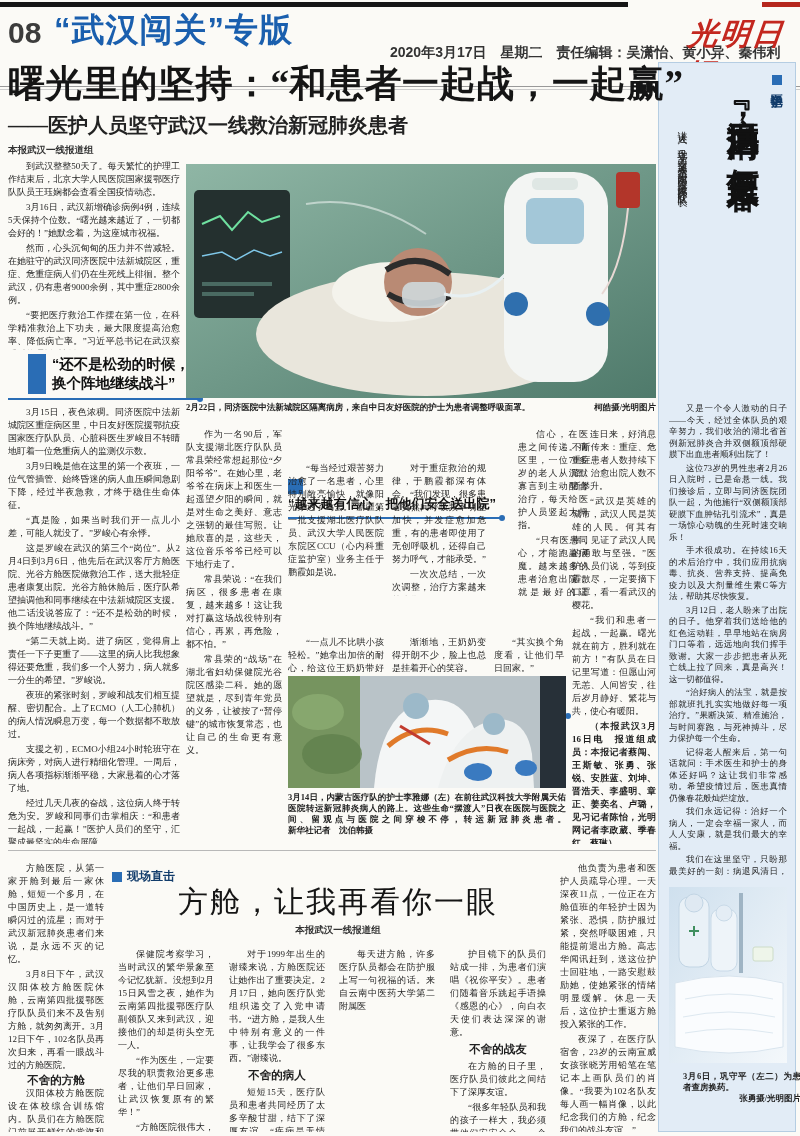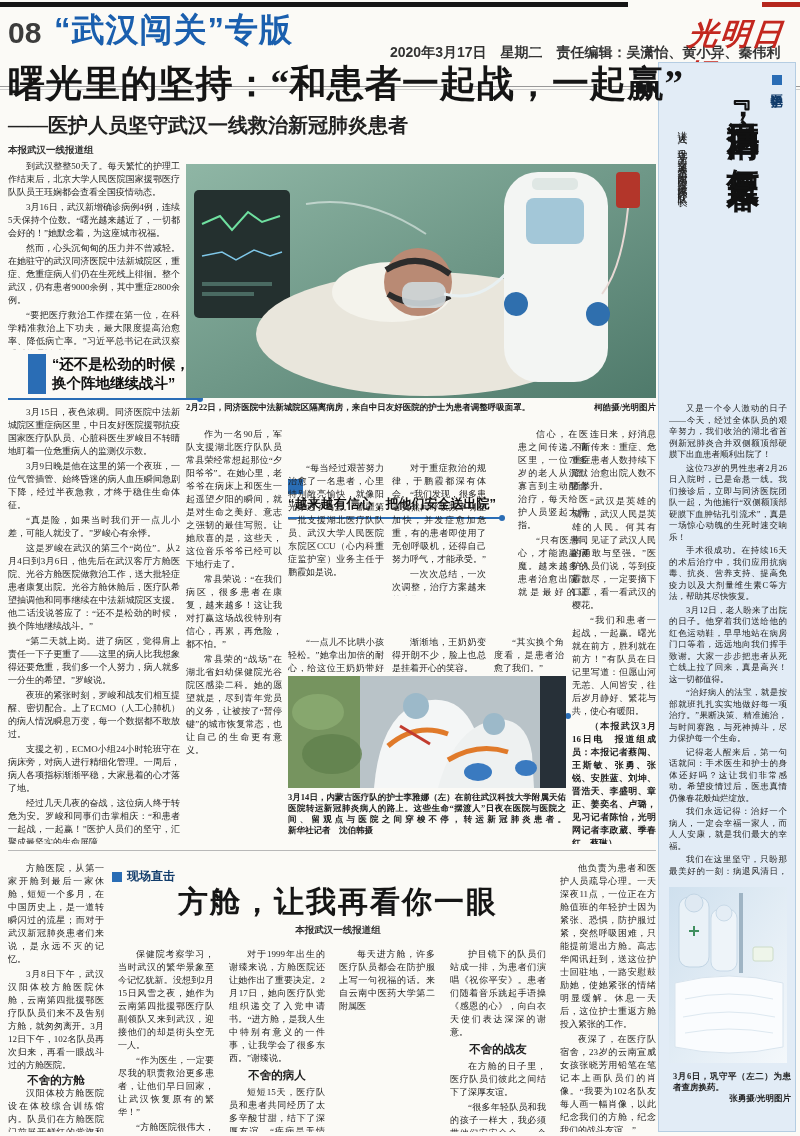--- a/index.html
+++ b/index.html
@@ -68,21 +68,21 @@
     <rect x="70" y="6" width="4" height="80" fill="#9fb4c4"></rect>
     <rect x="10" y="10" width="30" height="70" rx="10" fill="#e9f1f7" stroke="#c2d5e4"></rect>
     <circle cx="25" cy="16" r="9" fill="#dfe9f2" stroke="#c2d5e4"></circle>
     <rect x="42" y="22" width="26" height="62" rx="9" fill="#eef4f9" stroke="#c9dae8"></rect>
     <circle cx="55" cy="26" r="8" fill="#e4edf5" stroke="#c9dae8"></circle>
     <path d="M20 44h10M25 39v10" stroke="#3f8f5f" stroke-width="2"></path>
     <path d="M6 96 Q60 82 114 96 L114 160 Q60 172 6 160 Z" fill="#fafcfe" stroke="#d8e4ee"></path>
     <path d="M16 112 Q60 102 104 112 M14 130 Q60 120 106 130 M16 146 Q60 138 104 146" stroke="#dde8f0" fill="none"></path>
     <rect x="84" y="60" width="20" height="14" rx="2" fill="#eef5ea" stroke="#cddcc8"></rect>
   </svg>
-  <div class="abs caption" style="left:14px;top:1008px;width:118px;">
+  <div class="abs caption" style="left:24px;top:1008px;width:118px;">
     <span>3月6日，巩守平（左二）为患者查房换药。</span>
     <div style="text-align:right;" class="credit">张勇摄/光明图片</div>
   </div>
 </div>
 
 <div class="abs" style="left:8px;top:62px;width:646px;font-size:37px;line-height:44px;font-weight:bold;color:#151515;letter-spacing:0.5px;white-space:nowrap;">曙光里的坚持：“和患者一起战，一起赢”</div>
 <div class="abs" style="left:8px;top:112px;font-size:20px;font-weight:bold;color:#222;">——医护人员坚守武汉一线救治新冠肺炎患者</div>
 <div class="abs" style="left:8px;top:144px;font-size:9.5px;font-weight:bold;color:#333;">本报武汉一线报道组</div>
 
 <div class="abs body-text" style="left:8px;top:160px;width:172px;height:190px;">
@@ -166,21 +166,21 @@
 <div class="abs sec-head" style="left:288px;top:602px;width:280px;">
   <span class="sq" style="width:15px;height:15px;margin-right:5px;"></span><span class="t sans" style="font-size:13.5px;">“何其有幸，见证了武汉人民的勇敢与坚强”</span>
 </div>
 <div class="abs body-text" style="left:288px;top:636px;width:96px;height:36px;">
     <p class="para">“一点儿不比哄小孩轻松。”她拿出加倍的耐心，给这位王奶奶带好吃的、有趣的，还学武汉方言逗她开心。</p>
   </div>
 <div class="abs body-text" style="left:392px;top:636px;width:94px;height:36px;">
     <p class="para">渐渐地，王奶奶变得开朗不少，脸上也总是挂着开心的笑容。</p>
   </div>
 <div class="abs body-text" style="left:494px;top:636px;width:70px;height:36px;">
-    <p class="para">“其实换个角度看，是患者治愈了我们。”</p>
+    <p class="para">“其实换个角度看，让他们早日回家。”</p>
   </div>
 
 <svg class="abs" style="left:288px;top:676px;" width="278" height="112" viewBox="0 0 278 112">
   <rect width="278" height="112" fill="#b9c3c8"></rect>
   <rect x="0" y="0" width="72" height="112" fill="#76945f"></rect>
   <ellipse cx="30" cy="36" rx="26" ry="18" fill="#8cab72" opacity="0.8"></ellipse>
   <ellipse cx="44" cy="78" rx="30" ry="20" fill="#60804c" opacity="0.8"></ellipse>
   <rect x="252" y="0" width="26" height="112" fill="#273038"></rect>
   <path d="M86 112 Q92 40 132 26 Q170 16 186 52 L196 112 Z" fill="#f4f6f6"></path>
   <path d="M150 112 Q166 52 206 44 Q238 40 244 78 L246 112 Z" fill="#eef1f1"></path>
@@ -203,21 +203,21 @@
       <p class="para">“我们和患者一起战，一起赢。曙光就在前方，胜利就在前方！”有队员在日记里写道：但愿山河无恙、人间皆安，往后岁月静好、繁花与共，使心有暖阳。</p>
     </div>
   <p class="para bold">（本报武汉3月16日电　报道组成员：本报记者蔡闯、王斯敏、张勇、张锐、安胜蓝、刘坤、晋浩天、李盛明、章正、姜奕名、卢璐，见习记者陈怡，光明网记者李政葳、季春红、蔡琳）</p>
 </div>
 
 <div class="abs" style="left:8px;top:850px;width:648px;height:1px;background:#b8b8b8;"></div>
 
 <div class="abs tagline" style="left:112px;top:868px;">
   <span class="sq"></span><span>现场直击</span>
 </div>
-<div class="abs" style="left:128px;top:882px;width:420px;text-align:center;font-size:30px;font-weight:bold;color:#151515;letter-spacing:2px;">方舱，让我再看你一眼</div>
+<div class="abs" style="left:128px;top:882px;width:420px;text-align:center;font-size:30px;font-weight:normal;color:#151515;letter-spacing:2px;">方舱，让我再看你一眼</div>
 <div class="abs" style="left:128px;top:924px;width:420px;text-align:center;font-size:9.5px;font-weight:bold;color:#333;">本报武汉一线报道组</div>
 
 <div class="abs body-text" style="left:8px;top:862px;width:96px;height:270px;">
   <div>
       <p class="para">方舱医院，从第一家开舱到最后一家休舱，短短一个多月，在中国历史上，是一道转瞬闪过的流星；而对于武汉新冠肺炎患者们来说，是永远不灭的记忆。</p>
       <p class="para">3月8日下午，武汉汉阳体校方舱医院休舱，云南第四批援鄂医疗队队员们来不及告别方舱，就匆匆离开。3月12日下午，102名队员再次归来，再看一眼战斗过的方舱医院。</p>
     </div>
   <div class="sans bold" style="text-align:center;font-size:11.5px;margin:0 0;">不舍的方舱</div>
   <div>
       <p class="para">汉阳体校方舱医院设在体校综合训练馆内。队员们在方舱医院门前展开鲜红的党旗和队旗，与方舱合影留念。每个人都自豪地举着方舱医院荣誉证书。“我和我的祖国……”大家情不自禁地高唱起来，歌声在武汉上空飘荡。</p>

